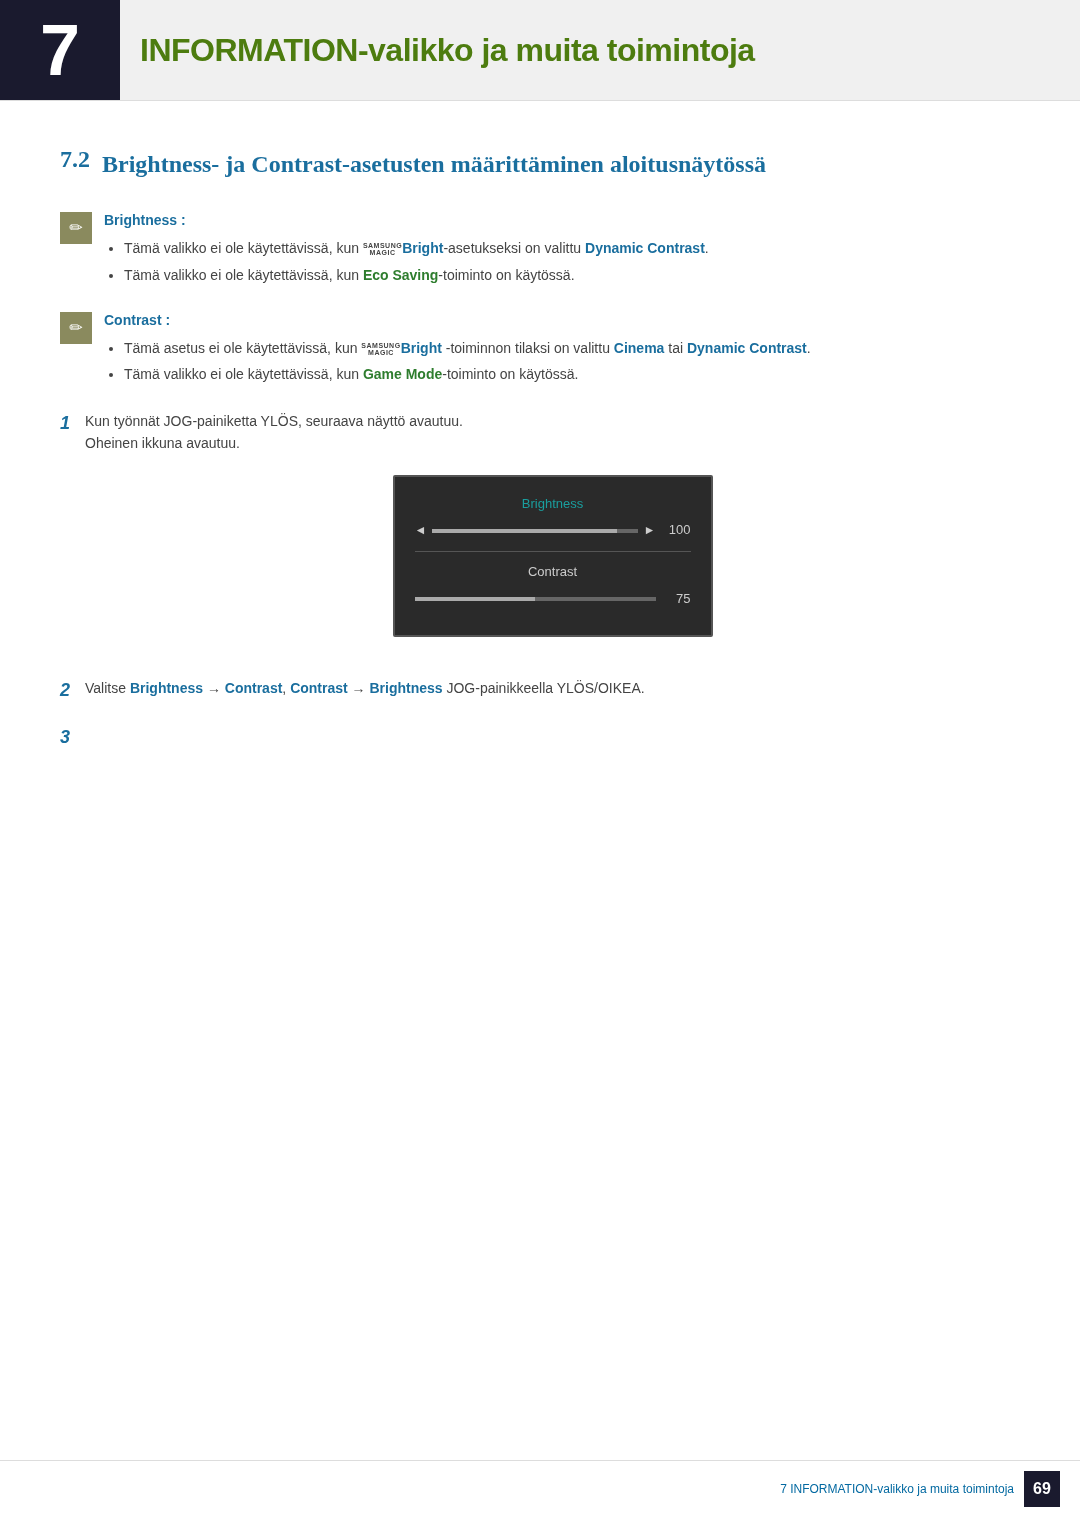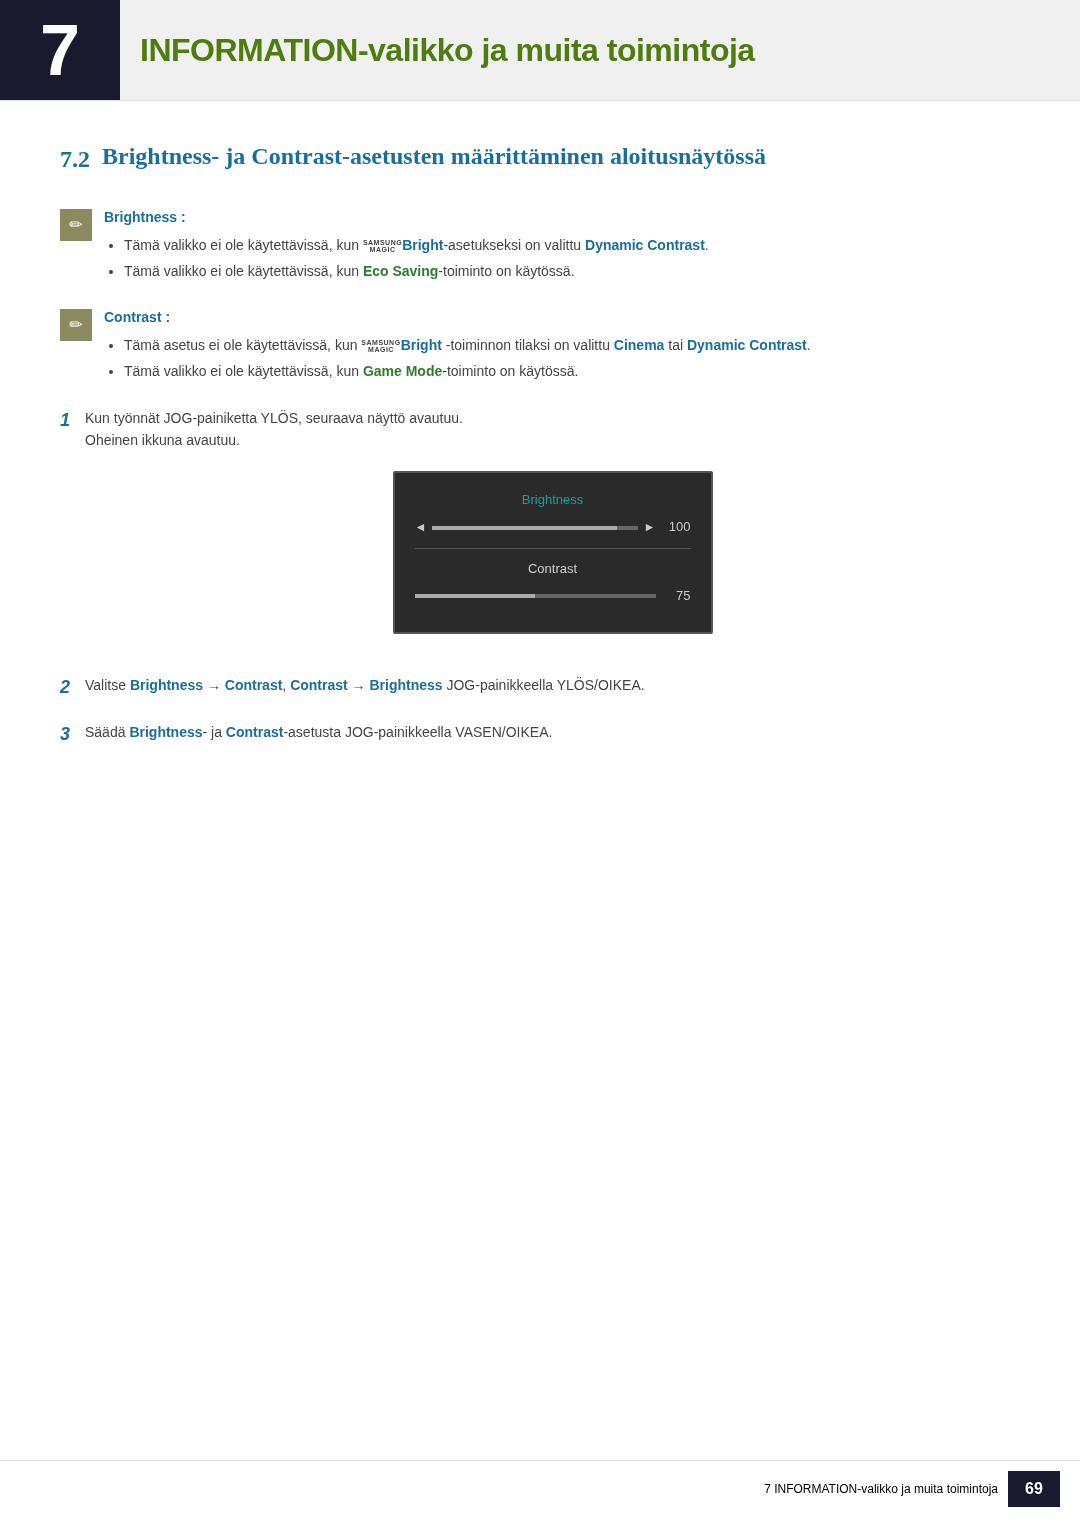--- a/index.html
+++ b/index.html
@@ -61,20 +61,21 @@
       color: #1a6e9e;
       font-size: 24px;
       font-weight: bold;
     }
 
     .section-title {
       color: #1a6e9e;
       font-size: 24px;
       font-weight: bold;
       line-height: 1.3;
+      margin-top: 8px;
     }
 
     
     .intro-text {
       font-size: 14px;
       color: #444;
       margin-bottom: 20px;
       line-height: 1.6;
     }
 
@@ -235,30 +236,30 @@
       display: flex;
       align-items: center;
       justify-content: flex-end;
       padding: 0 20px;
       border-top: 1px solid #ddd;
       padding-top: 10px;
     }
 
     .footer-chapter {
       font-size: 12px;
-      color: #000000;
+      color: #0369a1;
       margin-right: 10px;
     }
 
     .footer-page {
       background: #1a1a2e;
       color: white;
       font-size: 16px;
       font-weight: bold;
-      width: 52px;
+      width: 36px;
       height: 36px;
       display: flex;
       align-items: center;
       justify-content: center;
     }
 
     .section-heading-row {
       display: flex;
       gap: 12px;
       margin-bottom: 10px;
@@ -362,23 +363,20 @@
 
   <div class="step" style="margin-top: 10px;">
     <div class="step-number">2</div>
     <div class="step-content">
       <span>Valitse </span><span class="bold-blue">Brightness</span><span> → </span><span class="bold-blue">Contrast</span><span>, </span><span class="bold-blue">Contrast</span><span> → </span><span class="bold-blue">Brightness</span><span> JOG-painikkeella YLÖS/OIKEA.</span>
     </div>
   </div>
 
   <div class="step" style="margin-top: 6px;">
     <div class="step-number">3</div>
-    <div class="step-content">
-      <span>Säädä </span><span class="bold-blue">Brightness</span><span>- ja </span><span class="bold-blue">Contrast</span><span>-asetusta JOG-painikkeella VASEN/OIKEA.</span>
-    </div>
   </div>
 
 </div>
 
 <div class="page-footer">
   <span class="footer-chapter">7 INFORMATION-valikko ja muita toimintoja</span>
   <div class="footer-page">69</div>
 </div>
 
 </body></html>

